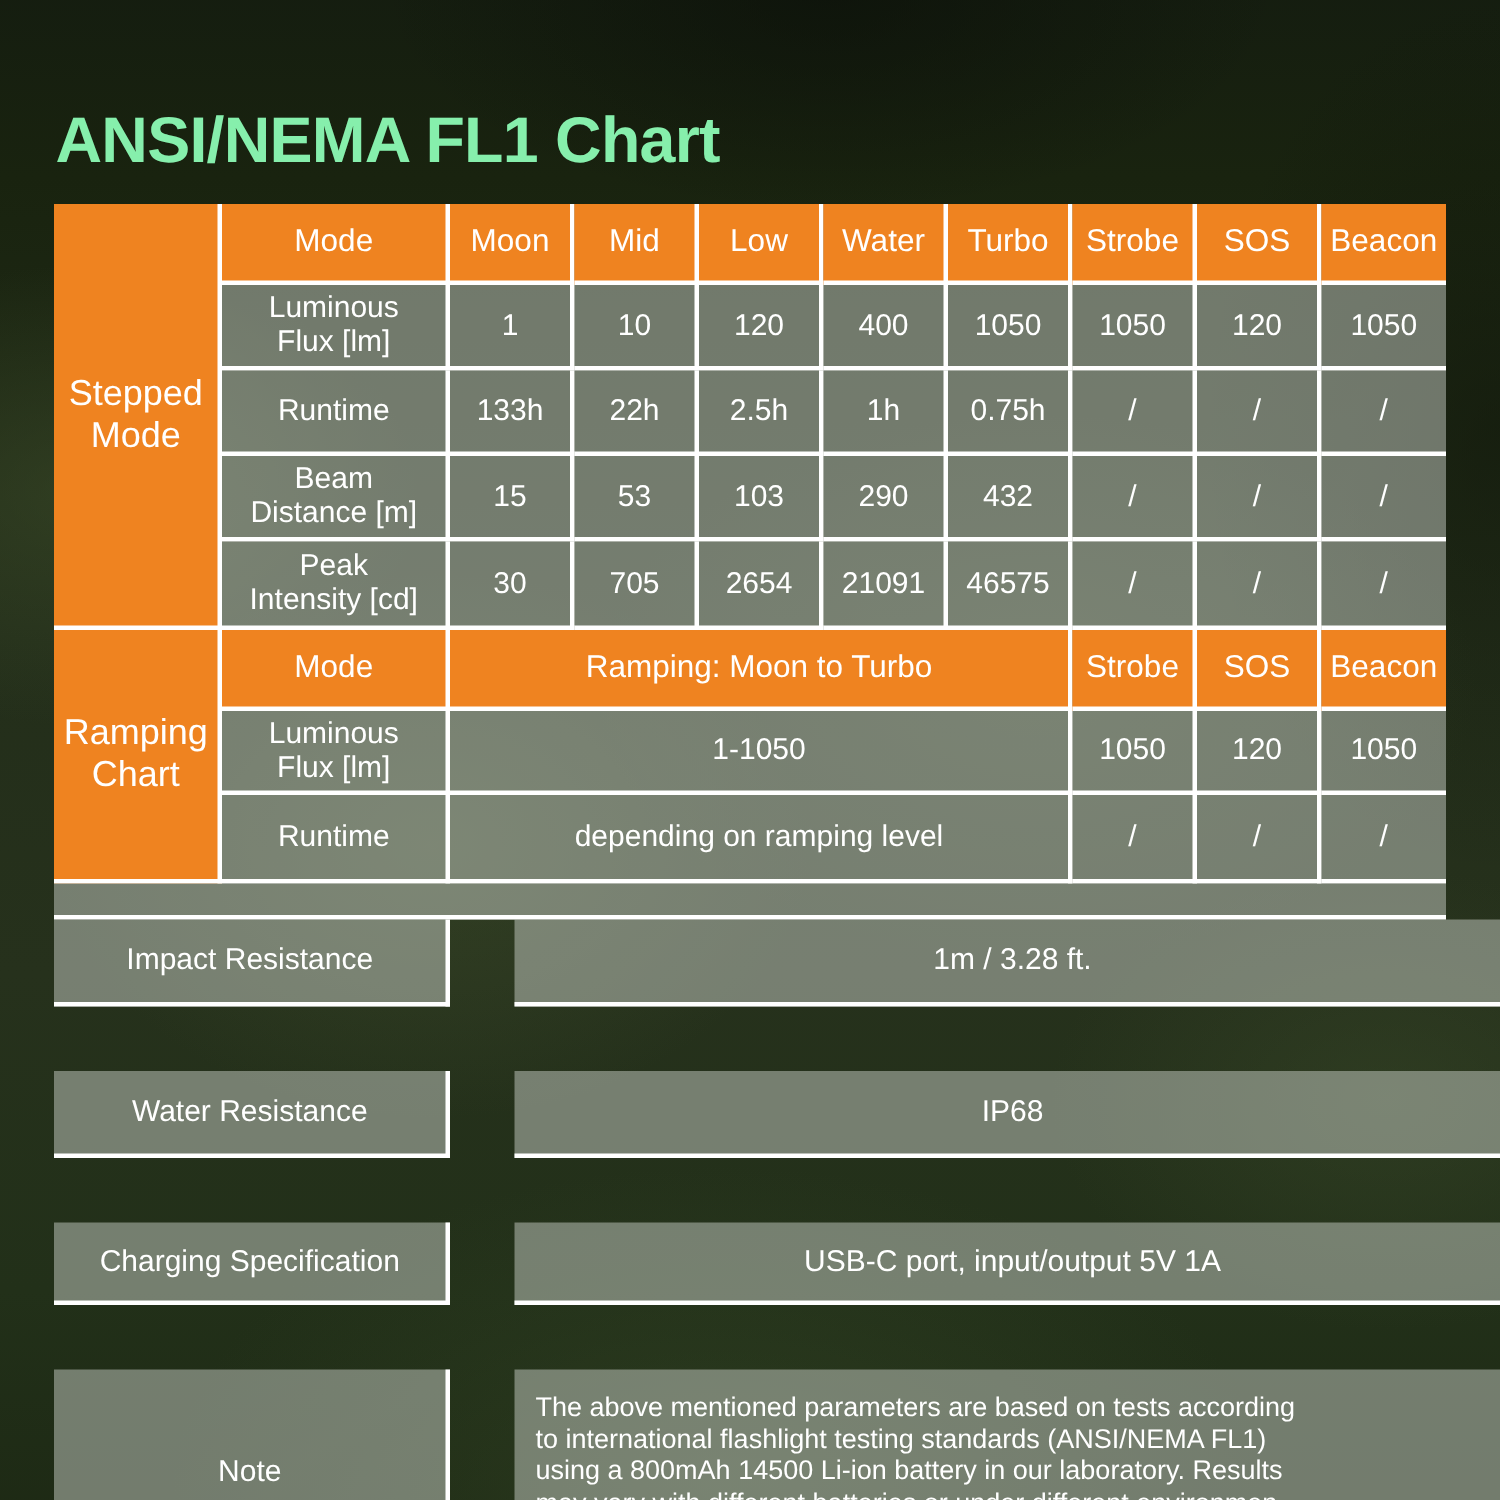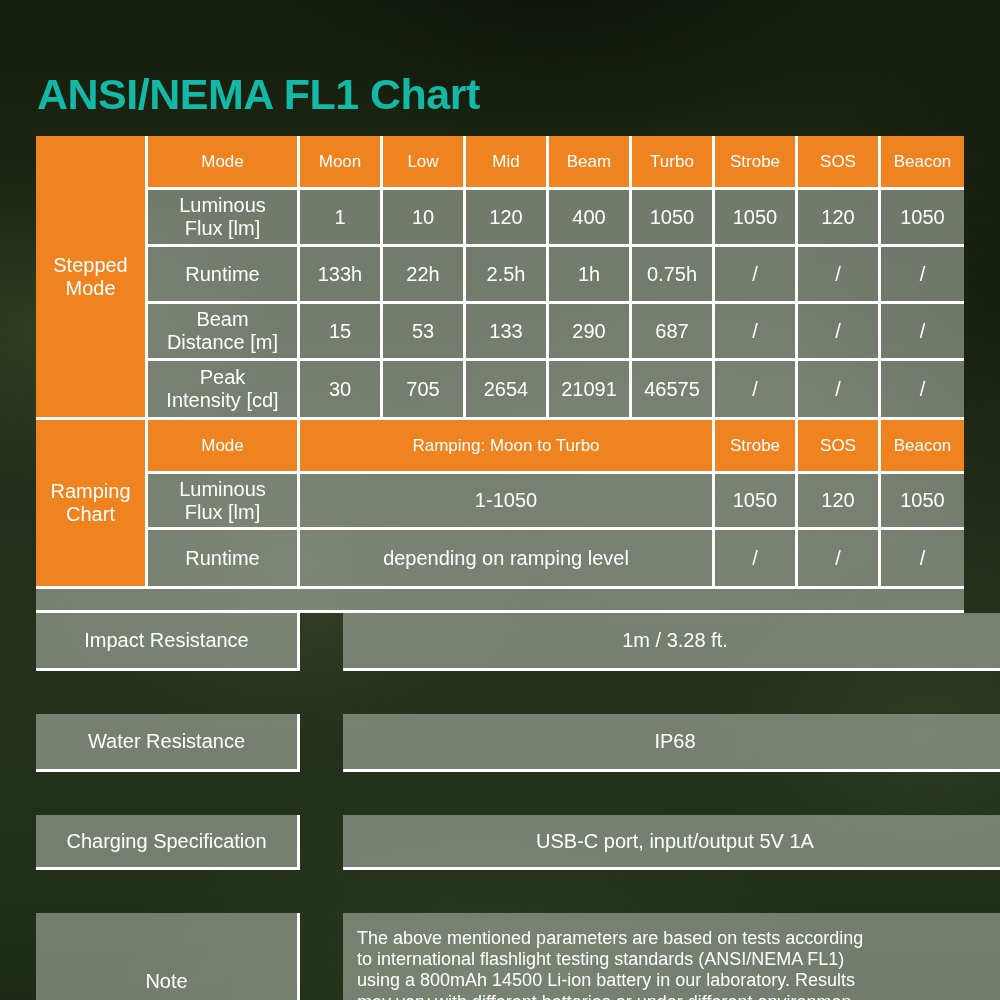--- a/index.html
+++ b/index.html
@@ -19,60 +19,60 @@
       radial-gradient(ellipse 360px 260px at 30% 56%, rgba(66,82,46,0.45), transparent 70%),
       radial-gradient(ellipse 420px 260px at 68% 46%, rgba(58,72,42,0.40), transparent 70%),
       radial-gradient(ellipse 320px 220px at 90% 72%, rgba(62,78,44,0.38), transparent 70%),
       radial-gradient(ellipse 520px 300px at 48% 96%, rgba(56,74,40,0.45), transparent 70%),
       radial-gradient(ellipse 280px 420px at 97% 30%, rgba(16,22,10,0.55), transparent 70%),
       radial-gradient(ellipse 400px 200px at 55% 2%,  rgba(10,14,8,0.60), transparent 75%),
       linear-gradient(180deg,#141c10 0%,#19230f 14%,#232e1a 42%,#26311c 64%,#223019 84%,#1d2914 100%);
   }
   .title {
     position:absolute; left:37px; top:70px;
-    font-size:43px; font-weight:700; color:#14b8a6; letter-spacing:-0.5px;
+    font-size:43px; font-weight:700; color:#86efac; letter-spacing:-0.5px;
   }
   .grid { position:absolute; left:36px; width:928px; display:grid; }
   .g-stepped { top:136px; grid-template-columns:112px 152px repeat(8,83px); grid-template-rows:54px 57px 57px 57px 59px; }
   .g-ramping { top:420px; grid-template-columns:112px 152px repeat(8,83px); grid-template-rows:54px 56px 59px; }
   .band { position:absolute; left:36px; top:589px; width:928px; height:24px;
           background:rgba(200,205,197,0.50); border-bottom:3px solid #ffffff; }
   .g-specs { top:613px; grid-template-columns:264px 664px; grid-template-rows:58px 58px 55px 136px;gap:43px; }
   .cell {
     display:flex; align-items:center; justify-content:center;
     text-align:center; color:#ffffff; font-size:20px; line-height:1.15;
     padding:2px 10px;
   }
   .orange { background:#EF8320; }
   .gray   { background:rgba(200,205,197,0.50); }
   .bR { border-right:3px solid #ffffff; }
   .bB { border-bottom:3px solid #ffffff; }
-  .group { font-size:20px; padding:2px 9px; }
-  .hdr { font-size:17px; }
+  .group { font-size:24px; padding:2px 9px; }
+  .hdr { font-size:21px; }
   .lbl { padding:2px 14px; }
   .note {
     justify-content:flex-start; text-align:left;
     white-space:pre-line; line-height:1.18; padding:8px 14px; font-size:18px;
   }
 </style>
 </head>
 <body>
 
 <div class="bg"></div>
 
 <div class="title">ANSI/NEMA FL1 Chart</div>
 
 <div class="grid g-stepped">
   <div class="cell orange group bR bB" style="grid-row:1/6">Stepped Mode</div>
 
   <div class="cell orange hdr bR bB">Mode</div>
   <div class="cell orange hdr bR bB">Moon</div>
+  <div class="cell orange hdr bR bB">Mid</div>
   <div class="cell orange hdr bR bB">Low</div>
-  <div class="cell orange hdr bR bB">Mid</div>
-  <div class="cell orange hdr bR bB">Beam</div>
+  <div class="cell orange hdr bR bB">Water</div>
   <div class="cell orange hdr bR bB">Turbo</div>
   <div class="cell orange hdr bR bB">Strobe</div>
   <div class="cell orange hdr bR bB">SOS</div>
   <div class="cell orange hdr bB">Beacon</div>
 
   <div class="cell gray lbl bR bB">Luminous Flux [lm]</div>
   <div class="cell gray bR bB">1</div>
   <div class="cell gray bR bB">10</div>
   <div class="cell gray bR bB">120</div>
   <div class="cell gray bR bB">400</div>
@@ -87,23 +87,23 @@
   <div class="cell gray bR bB">2.5h</div>
   <div class="cell gray bR bB">1h</div>
   <div class="cell gray bR bB">0.75h</div>
   <div class="cell gray bR bB">/</div>
   <div class="cell gray bR bB">/</div>
   <div class="cell gray bB">/</div>
 
   <div class="cell gray lbl bR bB">Beam Distance [m]</div>
   <div class="cell gray bR bB">15</div>
   <div class="cell gray bR bB">53</div>
-  <div class="cell gray bR bB">133</div>
+  <div class="cell gray bR bB">103</div>
   <div class="cell gray bR bB">290</div>
-  <div class="cell gray bR bB">687</div>
+  <div class="cell gray bR bB">432</div>
   <div class="cell gray bR bB">/</div>
   <div class="cell gray bR bB">/</div>
   <div class="cell gray bB">/</div>
 
   <div class="cell gray lbl bR bB">Peak Intensity [cd]</div>
   <div class="cell gray bR bB">30</div>
   <div class="cell gray bR bB">705</div>
   <div class="cell gray bR bB">2654</div>
   <div class="cell gray bR bB">21091</div>
   <div class="cell gray bR bB">46575</div>

